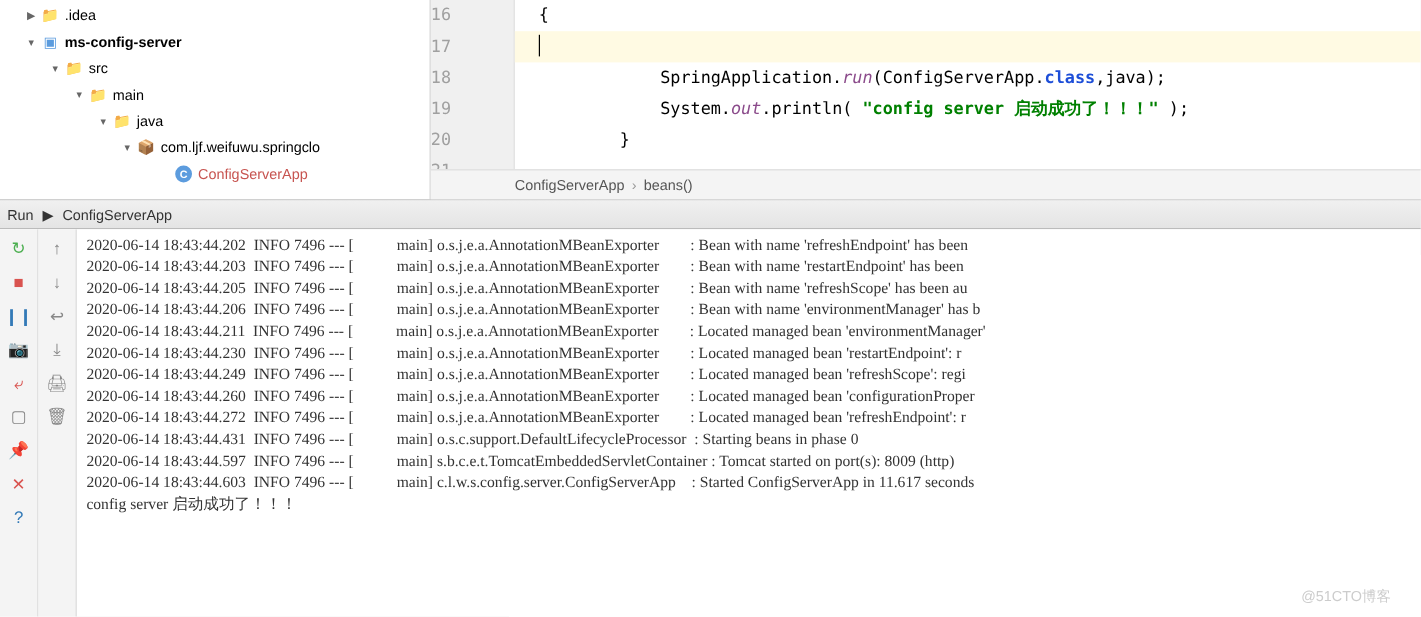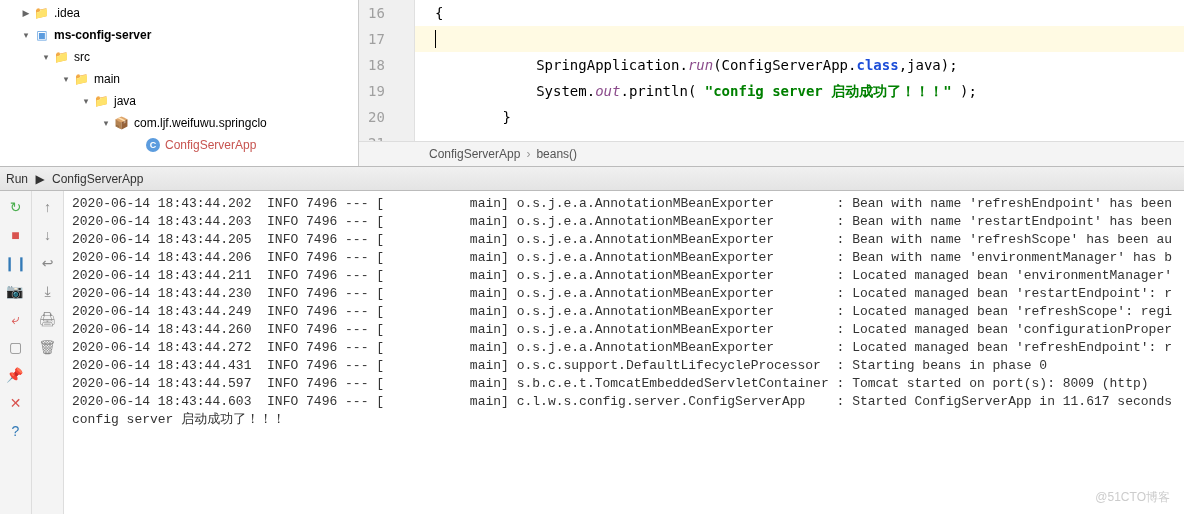--- a/index.html
+++ b/index.html
@@ -23,21 +23,21 @@
     .pad-1 { padding-left: 20px; }
     .pad-2 { padding-left: 40px; }
     .pad-3 { padding-left: 60px; }
     .pad-4 { padding-left: 80px; }
     .pad-5 { padding-left: 100px; }
     .pad-6 { padding-left: 145px; }
     
     
     .editor { flex: 1; display: flex; flex-direction: column; background: #fff; }
     .code-area { flex: 1; display: flex; overflow: hidden; font-family: 'Consolas', 'Monaco', monospace; font-size: 14px; }
-    .gutter { width: 56px; background: #f0f0f0; border-right: 1px solid #e0e0e0; text-align: center; padding-right: 20px; color: #a0a0a0; user-select: none; }
+    .gutter { width: 70px; background: #f0f0f0; border-right: 1px solid #e0e0e0; text-align: left; padding-right: 20px; color: #a0a0a0; user-select: none; }
     .gutter-line { height: 26px; line-height: 26px; }
     .code-lines { flex: 1; position: relative; }
     .code-line { height: 26px; line-height: 26px; padding-left: 20px; white-space: pre; }
     .code-line.highlighted { background: #fffae3; position: relative; }
     .caret { display: inline-block; width: 1px; height: 18px; background: #000; vertical-align: middle; margin-top: -2px; }
     .kw-static { color: #8b4b8b; font-style: italic; }
     .kw-class { color: #1d4ed8; font-weight: bold; }
     .string { color: #008000; font-weight: bold; }
     
     .breadcrumb { height: 25px; background: #f4f4f4; border-top: 1px solid #ddd; display: flex; align-items: center; padding-left: 70px; color: #555; font-size: 12px; }
@@ -49,24 +49,24 @@
     
     .run-body { flex: 1; display: flex; background: #fff; overflow: hidden; }
     .run-toolbar { width: 32px; border-right: 1px solid #ddd; display: flex; flex-direction: column; align-items: center; padding-top: 6px; gap: 8px; background: #f4f4f4; }
     .run-toolbar-2 { width: 32px; border-right: 1px solid #ddd; display: flex; flex-direction: column; align-items: center; padding-top: 6px; gap: 8px; background: #f4f4f4; }
     .tb-btn { width: 20px; height: 20px; display: flex; align-items: center; justify-content: center; cursor: pointer; font-size: 14px; }
     .tb-green { color: #4caf50; }
     .tb-red { color: #d9534f; }
     .tb-blue { color: #337ab7; }
     .tb-gray { color: #888; }
     
-    .console { flex: 1; overflow: auto; font-family: Liberation Mono, monospace; font-size: 13px; padding: 4px 8px; line-height: 18px; color: #333; white-space: pre; }
+    .console { flex: 1; overflow: auto; font-family: Liberation Serif, serif; font-size: 13px; padding: 4px 8px; line-height: 18px; color: #333; white-space: pre; }
     .console-line { white-space: pre; }
     
-    .watermark { position: fixed; right: 14px; bottom: 8px; color: #ccc; font-size: 12px; pointer-events: none; }
+    .watermark { position: fixed; right: 25px; bottom: 8px; color: #ccc; font-size: 12px; pointer-events: none; }
   </style>
 </head>
 <body>
 
 <div class="main-container">
   <div class="top-section">
 
     <div class="project-tree">
       <div class="tree-item pad-1">
         <span class="tree-toggle">▶</span>

